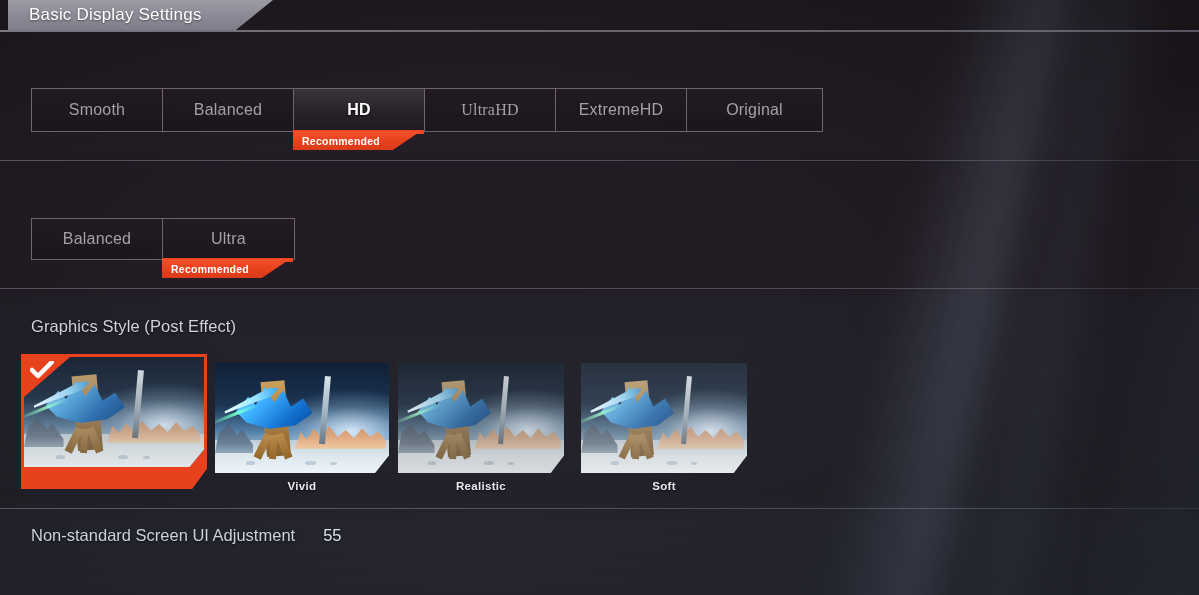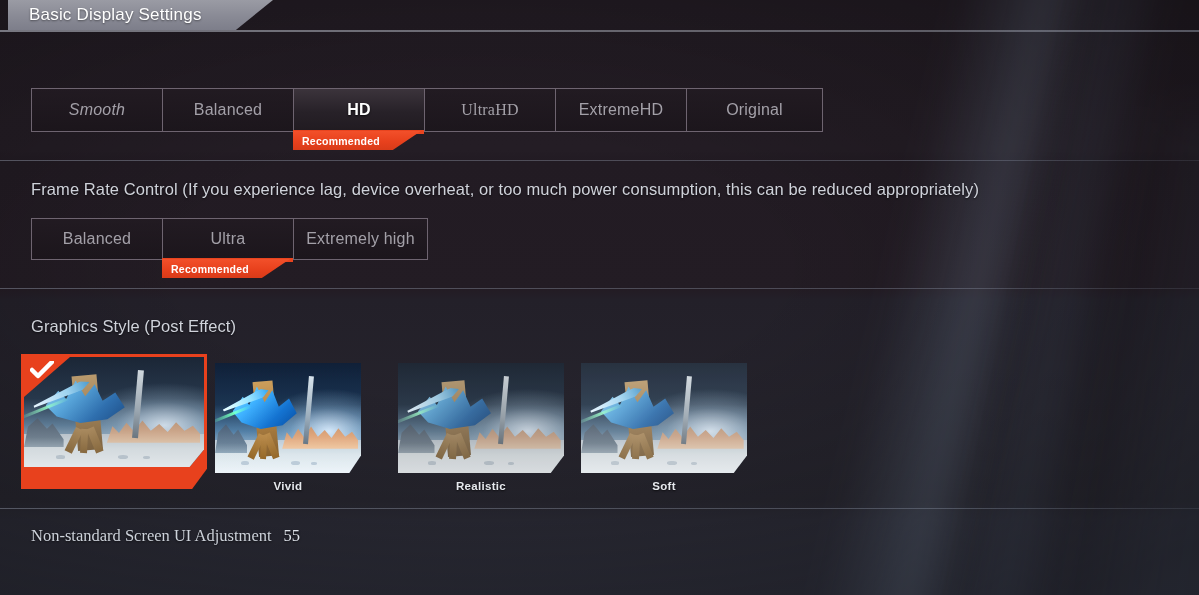--- a/index.html
+++ b/index.html
@@ -318,22 +318,21 @@
     text-shadow: 0 1px 2px rgba(0,0,0,0.7);
   }
 
   
   #bottom-row {
     position: absolute;
     left: 31px;
     top: 526px;
     display: flex;
     align-items: baseline;
-    gap: 12px;
-    font-family: Liberation Serif, serif;
+    gap: 28px;
   }
   #bottom-row .lbl {
     color: #cdd2da;
     font-size: 16.5px;
     text-shadow: 0 1px 2px rgba(0,0,0,0.6);
   }
   #bottom-row .val {
     color: #dfe3ea;
     font-size: 16.5px;
     text-shadow: 0 1px 2px rgba(0,0,0,0.6);
@@ -349,21 +348,21 @@
   <div class="streak streak-c"></div>
   <div class="vignette"></div>
 
   <div id="header-tab">
     <span class="title">Basic Display Settings</span>
   </div>
   <div id="header-underline"></div>
 
 
   <div class="seg-row" style="left:31px; top:88px; height:44px;">
-    <div class="seg" style="width:131px;font-style:italic;">
+    <div class="seg" style="width:131px;">
       <span>Smooth</span>
     </div>
     <div class="seg" style="width:131px;">
       <span>Balanced</span>
     </div>
     <div class="seg selected" style="width:131px;">
       <span>HD</span>
     </div>
     <div class="seg" style="width:131px;font-family:Liberation Serif, serif;">
       <span>UltraHD</span>
@@ -373,31 +372,27 @@
     </div>
     <div class="seg" style="width:135px;">
       <span>Original</span>
     </div>
   </div>
   <div class="rec-bar" style="left:293px; top:130px; width:131px;"></div>
   <div class="rec-badge" style="left:293px; top:131px; width:128px;">Recommended</div>
 
   <div class="divider" style="top:160px;"></div>
 
-  <div class="section-label" style="left:31px; top:180px;">Frame Rate Control (If you experience lag, device overheat, or too much power consumption, this can be reduced appropriately)</div>
 
   <div class="seg-row" style="left:31px; top:218px; height:42px;">
     <div class="seg" style="width:131px;">
       <span>Balanced</span>
     </div>
     <div class="seg" style="width:131px;">
       <span>Ultra</span>
-    </div>
-    <div class="seg" style="width:133px;">
-      <span>Extremely high</span>
     </div>
   </div>
   <div class="rec-bar" style="left:162px; top:258px; width:131px;"></div>
   <div class="rec-badge" style="left:162px; top:259px; width:128px;">Recommended</div>
 
   <div class="divider" style="top:288px;"></div>
 
   <div class="section-label" style="left:31px; top:317px;">Graphics Style (Post Effect)</div>
 
   <div class="thumb-wrap selected style-classic" style="left:24px; top:357px; width:180px;">
@@ -421,21 +416,21 @@
           <div class="debris3"></div>
       </div>
       <div class="check-corner"></div>
       <svg class="check-mark" viewBox="0 0 24 18">
         <path d="M2 9 L8 15 L22 1" stroke="#ffffff" stroke-width="4.5" fill="none" stroke-linecap="round" stroke-linejoin="round"></path>
       </svg>
     </div>
     <div class="thumb-label">Classic</div>
   </div>
 
-  <div class="thumb-wrap style-vivid" style="left:215px; top:363px; width:146px;">
+  <div class="thumb-wrap style-vivid" style="left:215px; top:363px; width:174px;">
     <div class="thumb thumb-inner">
       <div class="scene">
         <div class="sky"></div>
         <div class="ground"></div>
         <div class="ridge"></div>
         <div class="rockL"></div>
         <div class="mast"></div>
         <div class="tower"></div>
         <div class="legA"></div>
           <div class="legB"></div>

